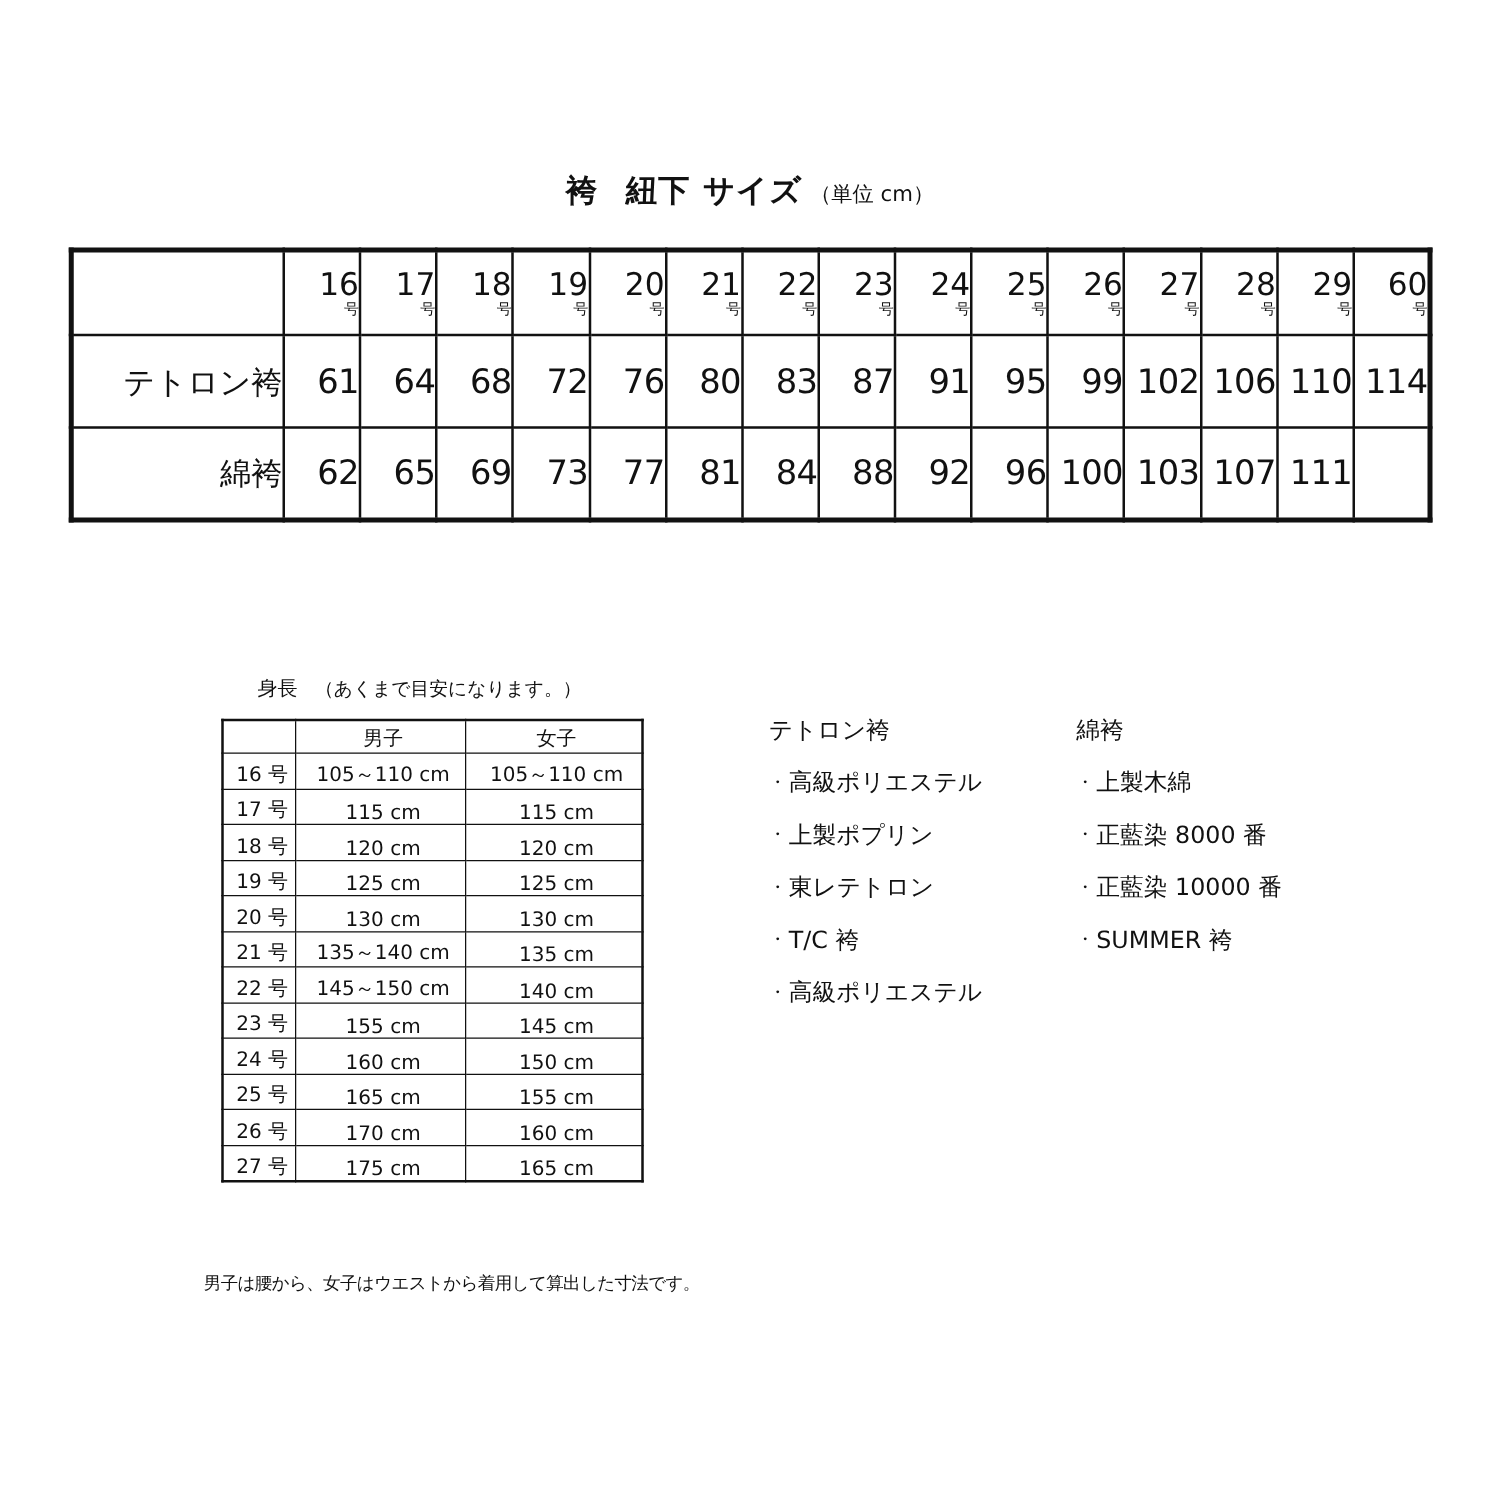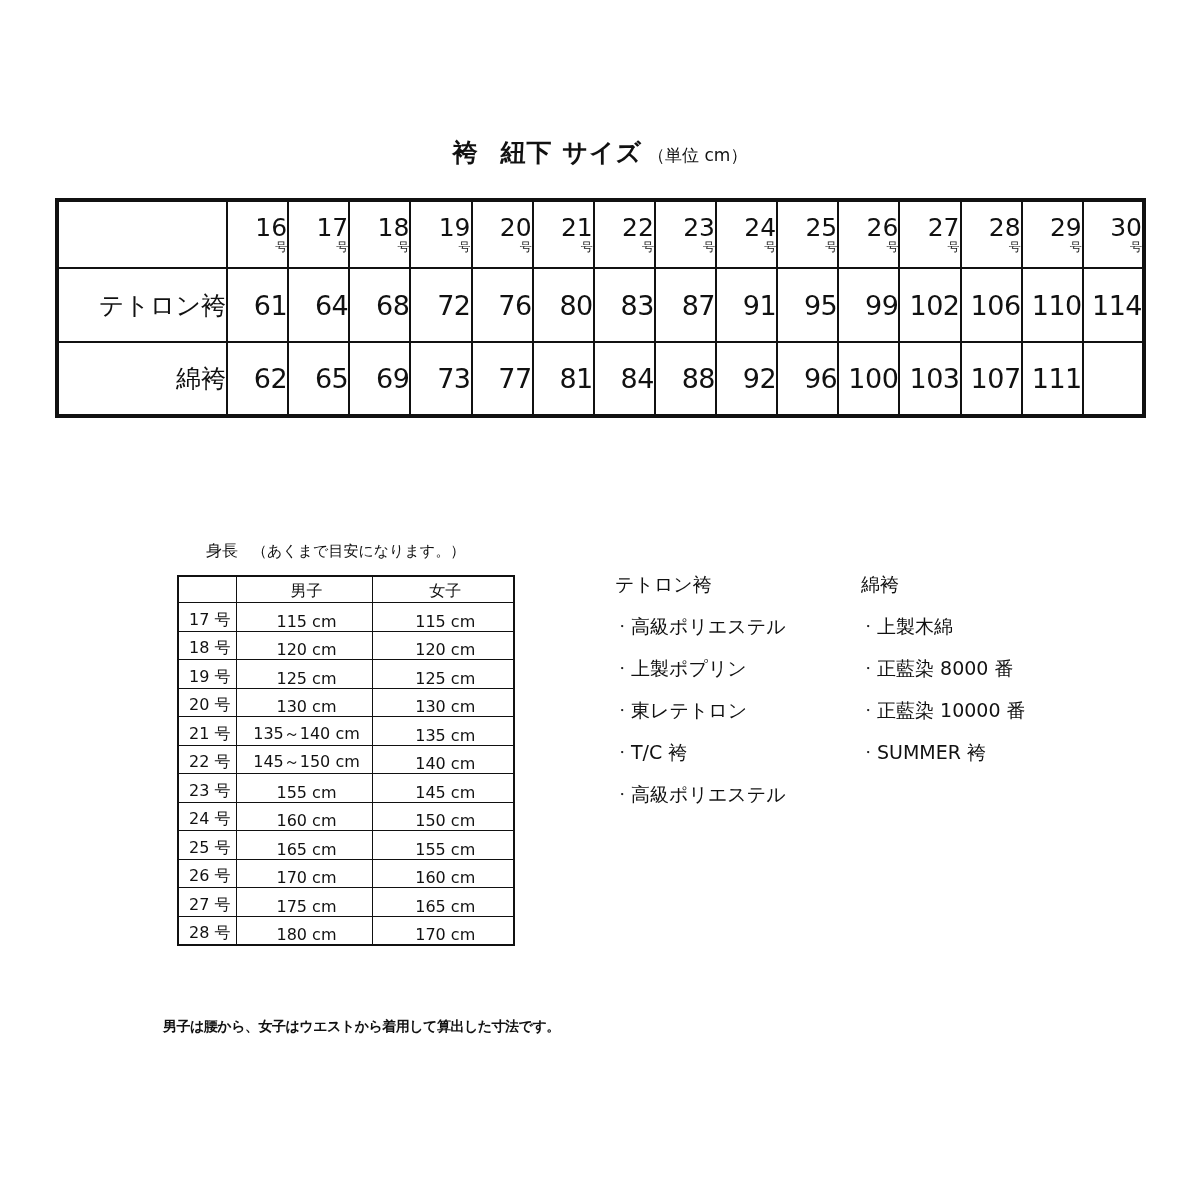--- a/index.html
+++ b/index.html
@@ -67,21 +67,21 @@
       white-space: nowrap;
       text-align: center;
     }
     table.height-table tr.hh td { height: 25px; }
     table.height-table col.c0 { width: 58px; }
     table.height-table col.c1 { width: 136px; }
     table.height-table col.c2 { width: 142px; }
 
     .footnote {
       position: absolute; top: 1018px; left: 163px;
-      font-size: 14px; white-space: nowrap; letter-spacing: -0.5px; font-weight: bold;
+      font-size: 14px; white-space: nowrap; letter-spacing: -0.5px;
     }
 
     
     .mat-list {
       position: absolute; top: 570px;
       font-size: 19px;
     }
     .mat-list.tetron { left: 615px; }
     .mat-list.cotton { left: 861px; }
     .mat-list .heading { height: 42px; line-height: 28px; }
@@ -169,21 +169,21 @@
           </td>
       <td class="size-head">
             <span class="num">28</span>
             <span class="go">号</span>
           </td>
       <td class="size-head">
             <span class="num">29</span>
             <span class="go">号</span>
           </td>
       <td class="size-head">
-            <span class="num">30</span>
+            <span class="num">60</span>
             <span class="go">号</span>
           </td>
     </tr>
     <tr class="data-row">
       <td class="row-label">テトロン袴</td>
       <td class="val">61</td>
       <td class="val">64</td>
       <td class="val">68</td>
       <td class="val">72</td>
       <td class="val">76</td>
@@ -229,20 +229,25 @@
         <col class="c1">
         <col class="c2">
       </colgroup>
     <tbody>
         <tr class="hh">
       <td></td>
       <td>男子</td>
       <td>女子</td>
     </tr>
     <tr>
+          <td>16 号</td>
+          <td>105～110 cm</td>
+          <td>105～110 cm</td>
+        </tr>
+    <tr>
           <td>17 号</td>
           <td>115 cm</td>
           <td>115 cm</td>
         </tr>
     <tr>
           <td>18 号</td>
           <td>120 cm</td>
           <td>120 cm</td>
         </tr>
     <tr>
@@ -282,25 +287,20 @@
         </tr>
     <tr>
           <td>26 号</td>
           <td>170 cm</td>
           <td>160 cm</td>
         </tr>
     <tr>
           <td>27 号</td>
           <td>175 cm</td>
           <td>165 cm</td>
-        </tr>
-    <tr>
-          <td>28 号</td>
-          <td>180 cm</td>
-          <td>170 cm</td>
         </tr>
   </tbody>
     </table>
 
   <div class="footnote">男子は腰から、女子はウエストから着用して算出した寸法です。</div>
 
   <div class="mat-list tetron">
     <div class="heading">テトロン袴</div>
     <div class="item"><span class="bullet">・</span><span>高級ポリエステル</span></div>
     <div class="item"><span class="bullet">・</span><span>上製ポプリン</span></div>

